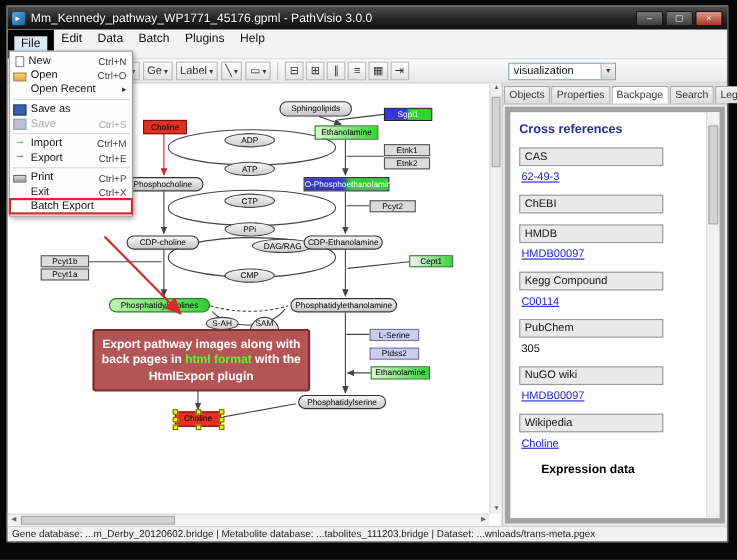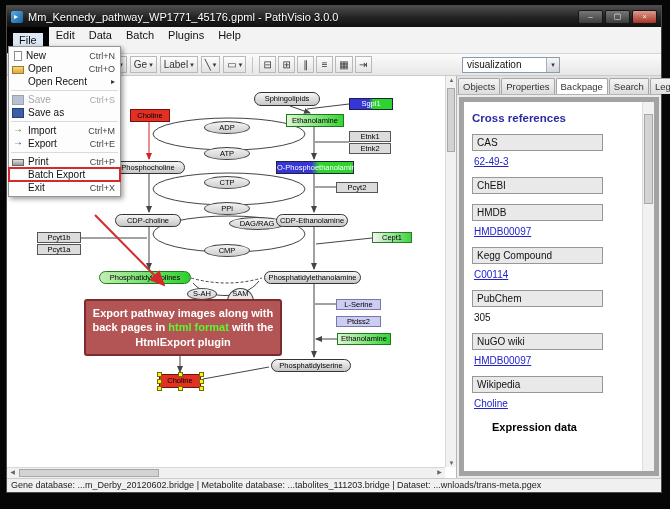--- a/index.html
+++ b/index.html
@@ -339,56 +339,56 @@
       <span class="fm-label">Open</span>
       <span class="fm-short">Ctrl+O</span>
     </div>
     <div class="fm-item">
       <span class="fm-ic "></span>
       <span class="fm-label">Open Recent</span>
       <span class="fm-short"></span>
       <span class="fm-sub">▸</span>
     </div>
     <div class="fm-sep"></div>
+    <div class="fm-item">
+      <span class="fm-ic save-disk-icon"></span>
+      <span class="fm-label">Save as</span>
+      <span class="fm-short"></span>
+    </div>
     <div class="fm-item disabled">
       <span class="fm-ic save-disk-icon"></span>
       <span class="fm-label">Save</span>
       <span class="fm-short">Ctrl+S</span>
     </div>
-    <div class="fm-item">
-      <span class="fm-ic save-disk-icon"></span>
-      <span class="fm-label">Save as</span>
-      <span class="fm-short"></span>
-    </div>
     <div class="fm-sep"></div>
     <div class="fm-item">
       <span class="fm-ic import-icon"></span>
       <span class="fm-label">Import</span>
       <span class="fm-short">Ctrl+M</span>
     </div>
     <div class="fm-item">
       <span class="fm-ic export-icon"></span>
       <span class="fm-label">Export</span>
       <span class="fm-short">Ctrl+E</span>
     </div>
     <div class="fm-sep"></div>
     <div class="fm-item">
       <span class="fm-ic print-icon"></span>
       <span class="fm-label">Print</span>
       <span class="fm-short">Ctrl+P</span>
+    </div>
+    <div class="fm-item">
+      <span class="fm-ic "></span>
+      <span class="fm-label">Exit</span>
+      <span class="fm-short">Ctrl+X</span>
     </div>
     <div class="fm-item highlighted">
       <span class="fm-ic "></span>
       <span class="fm-label">Batch Export</span>
       <span class="fm-short"></span>
-    </div>
-    <div class="fm-item">
-      <span class="fm-ic "></span>
-      <span class="fm-label">Exit</span>
-      <span class="fm-short">Ctrl+X</span>
     </div>
   </div>
 
 <svg class="annot-overlay">
   <defs>
     <marker id="arrAnnot" markerWidth="9" markerHeight="9" refX="7" refY="3.5" orient="auto">
       <path d="M0,0 L8,3.5 L0,7 Z" fill="#d32b2b"></path>
     </marker>
   </defs>
   <line x1="95" y1="215" x2="164" y2="285" stroke="#d32b2b" stroke-width="2" marker-end="url(#arrAnnot)"></line>

